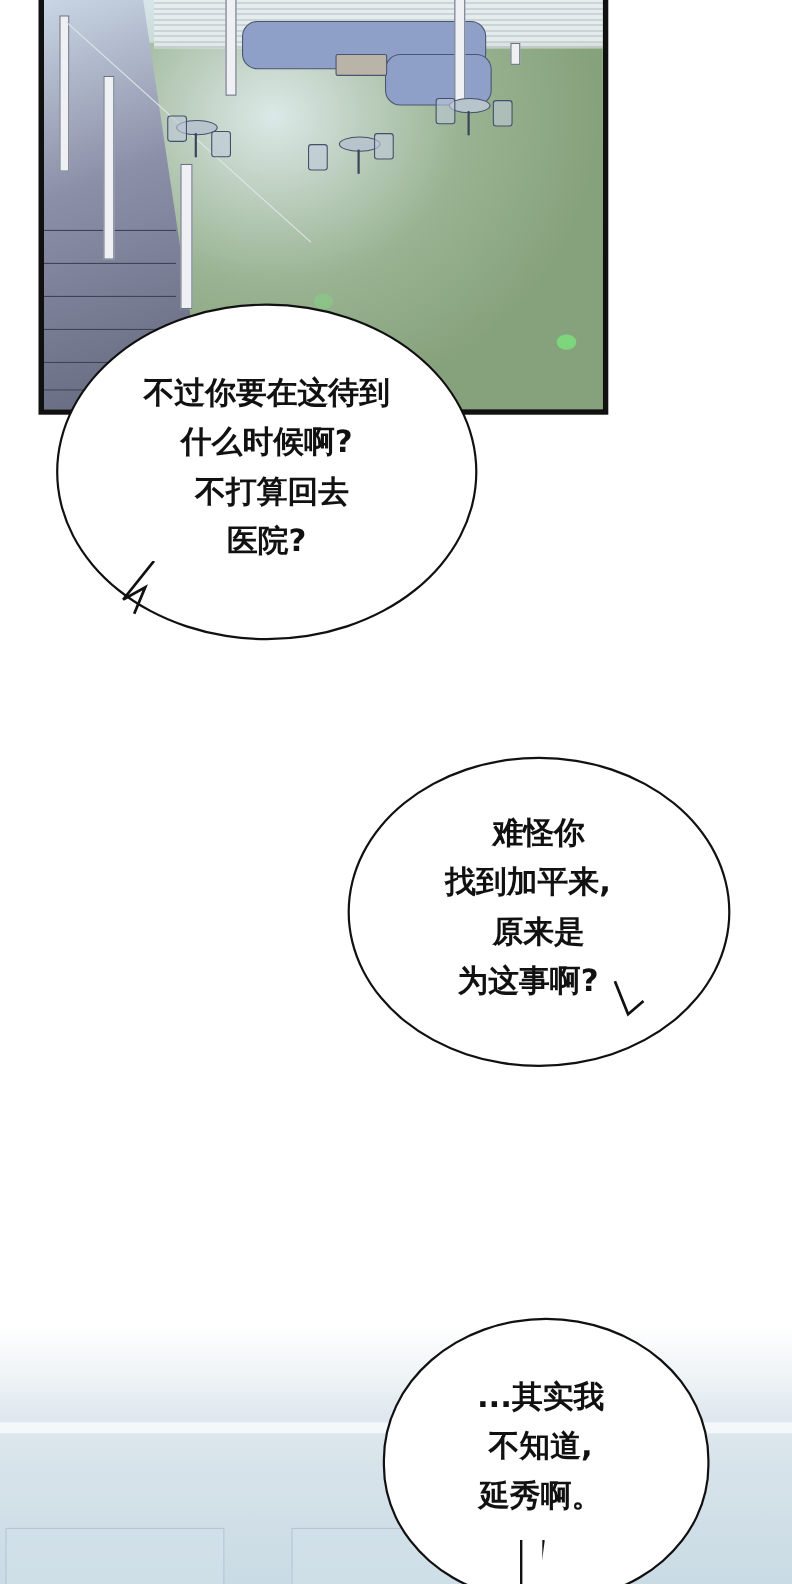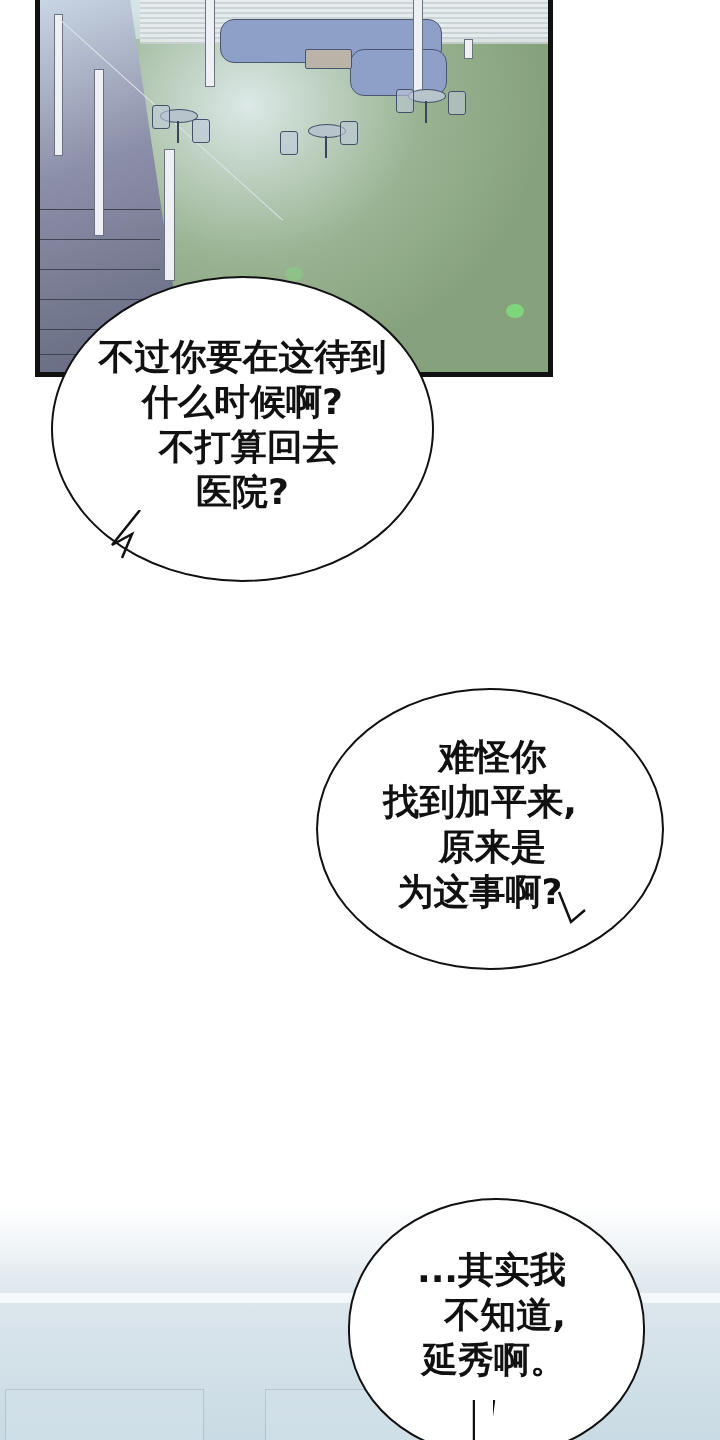--- a/index.html
+++ b/index.html
@@ -19,21 +19,21 @@
   .sofa { position:absolute; background:#8fa0c8; border:1px solid #4b5570; border-radius:14px; }
   .post { position:absolute; background:#eef0f3; border:1px solid #6b7284; }
   .table { position:absolute; width:36px; height:12px; border-radius:50%; background:#b8c4cc; border:1px solid #44506a; }
   .table::after { content:""; position:absolute; left:16px; top:11px; width:2px; height:22px; background:#3b4458; }
   .chair { position:absolute; width:16px; height:22px; border:1px solid #44506a; background:rgba(190,200,215,.6); border-radius:3px; }
   .glow { position:absolute; border-radius:50%; background:#7be37b; opacity:.8; }
   .rail { position:absolute; height:1px; background:#dfe5ea; transform-origin:0 0; }
 
   .bubble { position:absolute; background:#fff; border:2.5px solid #111; border-radius:50%;
     box-sizing:border-box; display:flex; align-items:center; justify-content:center; }
-  .bubble-text { text-align:center; font-size:36px; line-height:45px; color:#111; font-weight:bold; white-space:pre; }
+  .bubble-text { text-align:center; font-size:28px; line-height:45px; color:#111; font-weight:bold; white-space:pre; }
   .tail { position:absolute; }
 
   .bottom-scene { position:absolute; left:0; top:1205px; width:720px; height:235px;
     background: linear-gradient(180deg, #ffffff 0%, #eef3f6 20%, #dfe8ee 35%, #d5e2e9 60%, #c9dbe4 100%); }
   .b-band { position:absolute; left:0; top:88px; width:720px; height:10px; background:#f5f8fa; }
   .b-window { position:absolute; top:184px; height:60px; border:1px solid #b4c6d0; background:rgba(210,225,233,.6); }
 </style>
 </head>
 <body>
 
@@ -96,20 +96,20 @@
   <path d="M4 4 L16 34 L30 22" fill="#fff" stroke="#111" stroke-width="2.5"></path>
 </svg>
 
 <div class="bottom-scene">
   <div class="b-band"></div>
   <div class="b-window" style="left:5px;width:197px;"></div>
   <div class="b-window" style="left:265px;width:180px;"></div>
 </div>
 
 <div class="bubble" style="left:348px;top:1198px;width:297px;height:258px;border-radius:50% 50% 48% 48%;">
-  <div class="bubble-text" style="text-align:right;margin-top:-25px;margin-left:-10px;">...其实我
+  <div class="bubble-text" style="text-align:center;margin-top:-25px;margin-left:-10px;">...其实我
 不知道,
 延秀啊。</div>
 </div>
 <svg class="tail" style="left:466px;top:1400px;" width="40" height="45">
   <path d="M8 0 L8 45 M28 0 L22 45" fill="none" stroke="#111" stroke-width="2.5"></path>
   <rect x="9" y="0" width="18" height="45" fill="#fff"></rect>
 </svg>
 
 </body></html>

